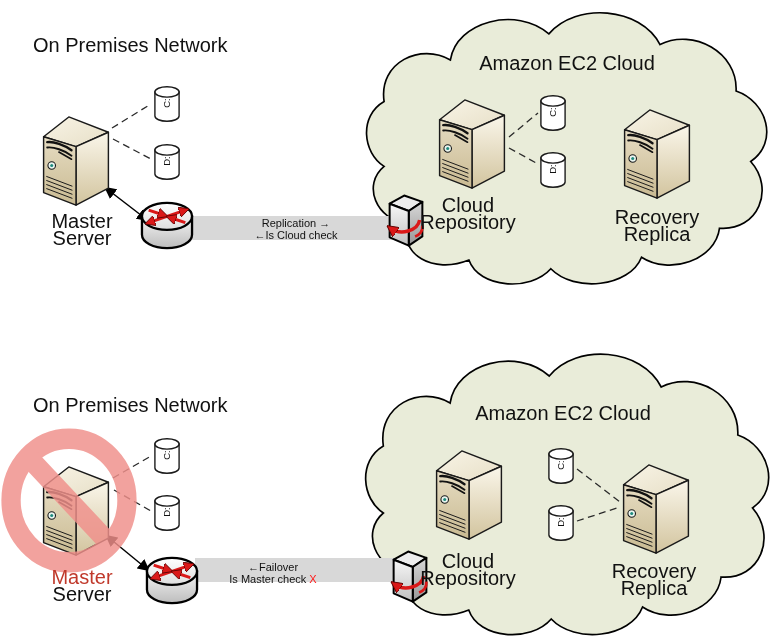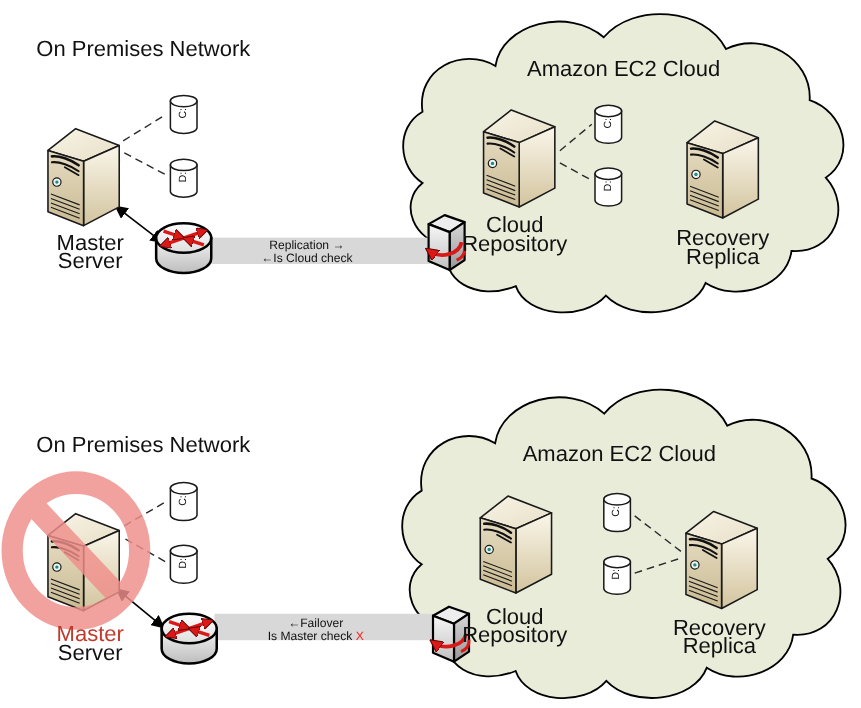--- a/index.html
+++ b/index.html
@@ -161,21 +161,21 @@
 <div class="lbl" style="left:33px;top:37px">On Premises Network</div>
 
 <div class="lbl stack" style="left:22px;top:213px">
   <div>Master</div>
   <div>Server</div>
 </div>
 
 <div class="disklbl" style="left:150px;top:97px">C:</div>
 <div class="disklbl" style="left:150px;top:155px">D:</div>
 
-<div class="pipetext" style="left:196px;top:218px;width:166px">
+<div class="pipetext" style="left:213px;top:218px;width:166px">
   <div>Replication →</div>
   <div>←Is Cloud check</div>
 </div>
 
 <div class="lbl ttl" style="left:452px;top:55px">Amazon EC2 Cloud</div>
 
 <div class="lbl stack" style="left:408px;top:197px">
   <div>Cloud</div>
   <div>Repository</div>
 </div>
@@ -191,21 +191,21 @@
 <div class="lbl" style="left:33px;top:397px">On Premises Network</div>
 
 <div class="lbl stack" style="left:22px;top:569px">
   <div class="red">Master</div>
   <div>Server</div>
 </div>
 
 <div class="disklbl" style="left:150px;top:449px">C:</div>
 <div class="disklbl" style="left:150px;top:506px">D:</div>
 
-<div class="pipetext" style="left:202px;top:562px;width:170px">
+<div class="pipetext" style="left:188px;top:562px;width:170px">
   <div>←Failover</div>
   <div>
     <span>Is Master check</span><span class="xmark">X</span>
   </div>
 </div>
 
 <div class="lbl ttl" style="left:448px;top:405px">Amazon EC2 Cloud</div>
 
 <div class="lbl stack" style="left:408px;top:553px">
   <div>Cloud</div>

